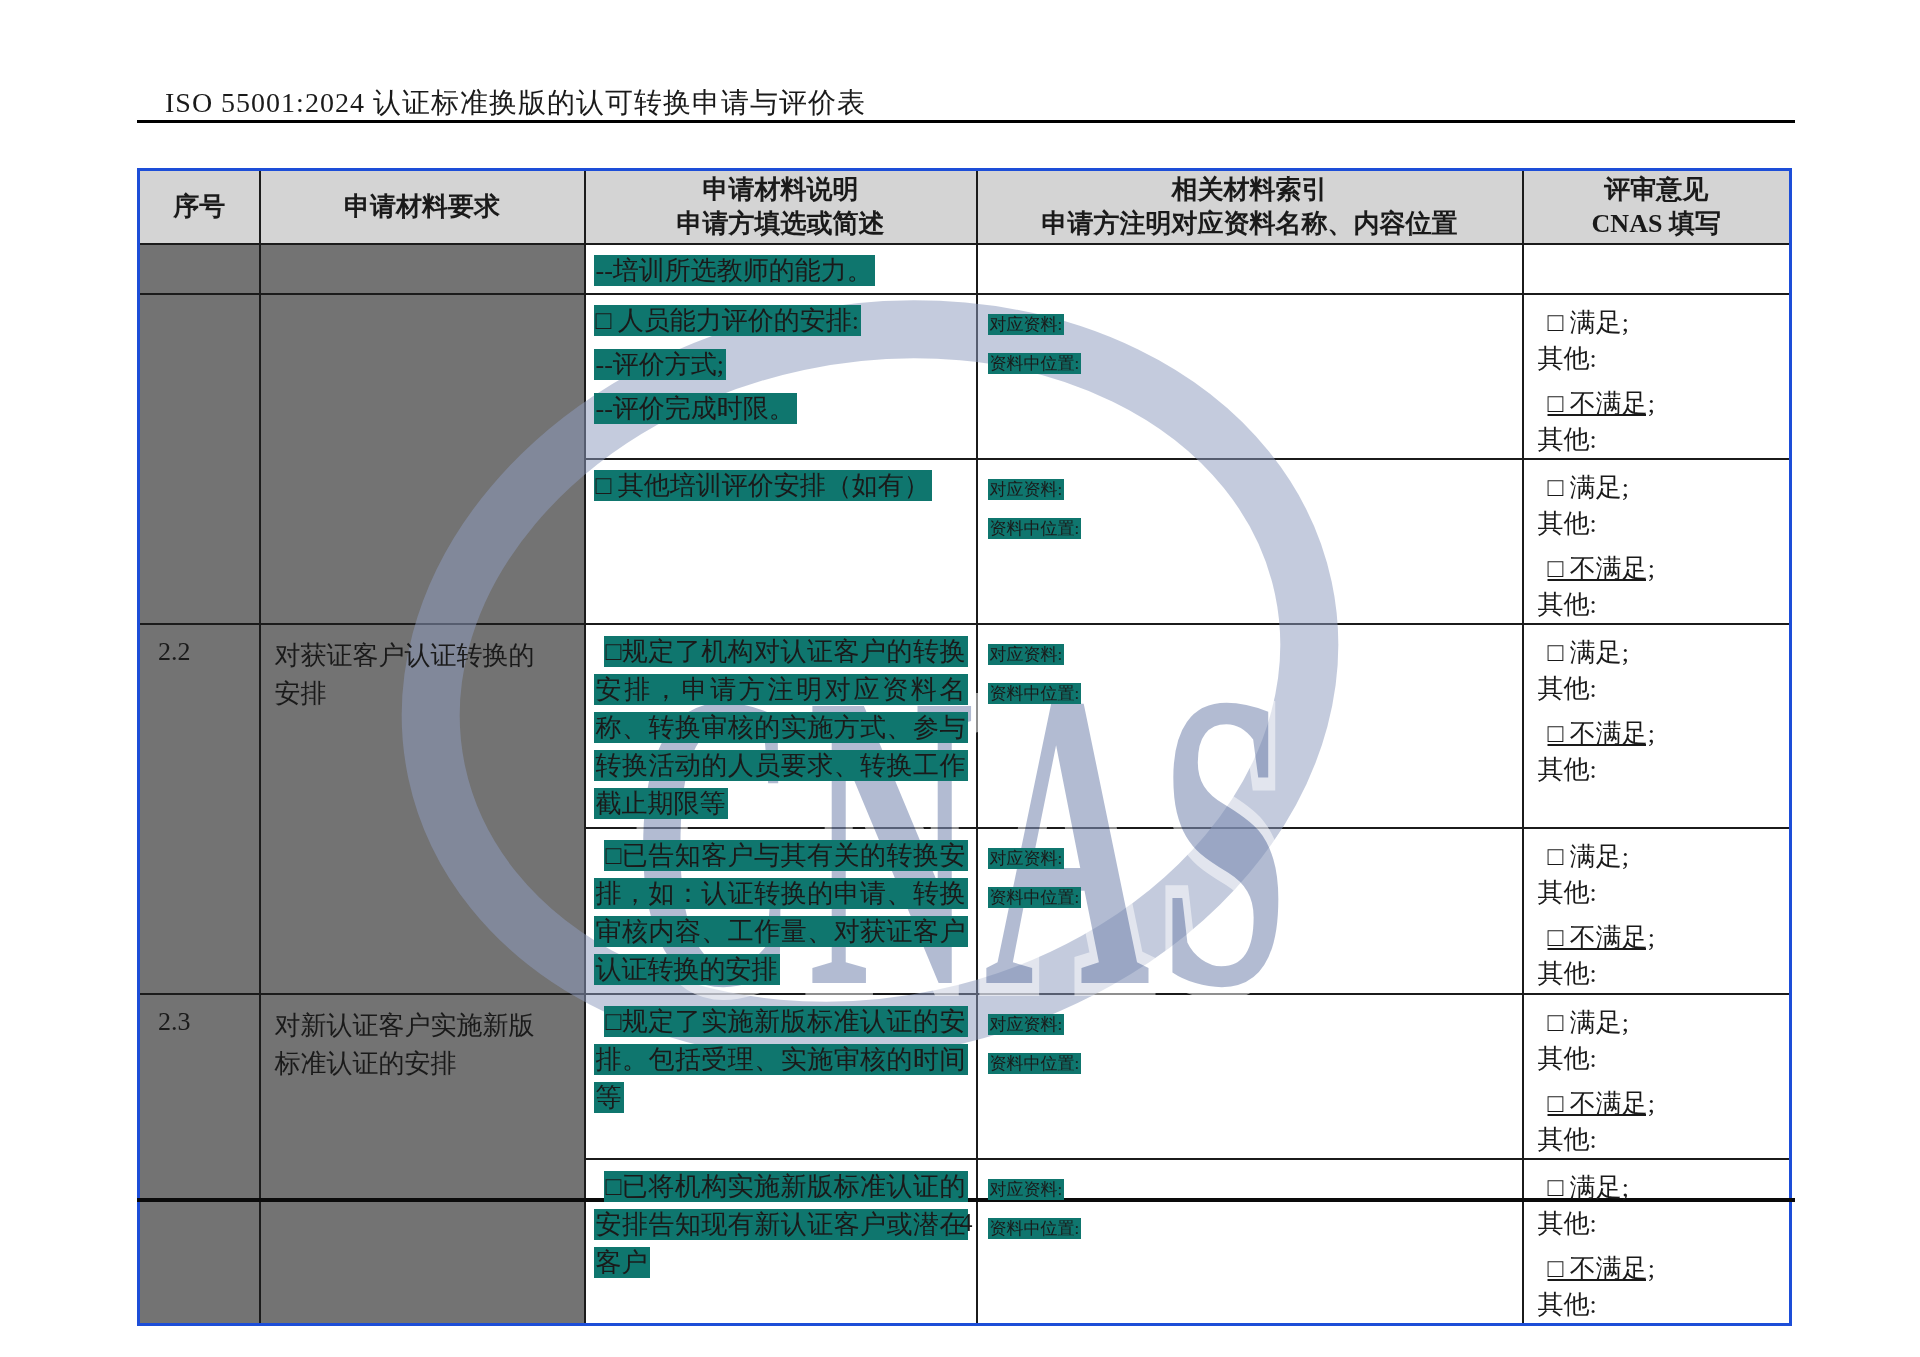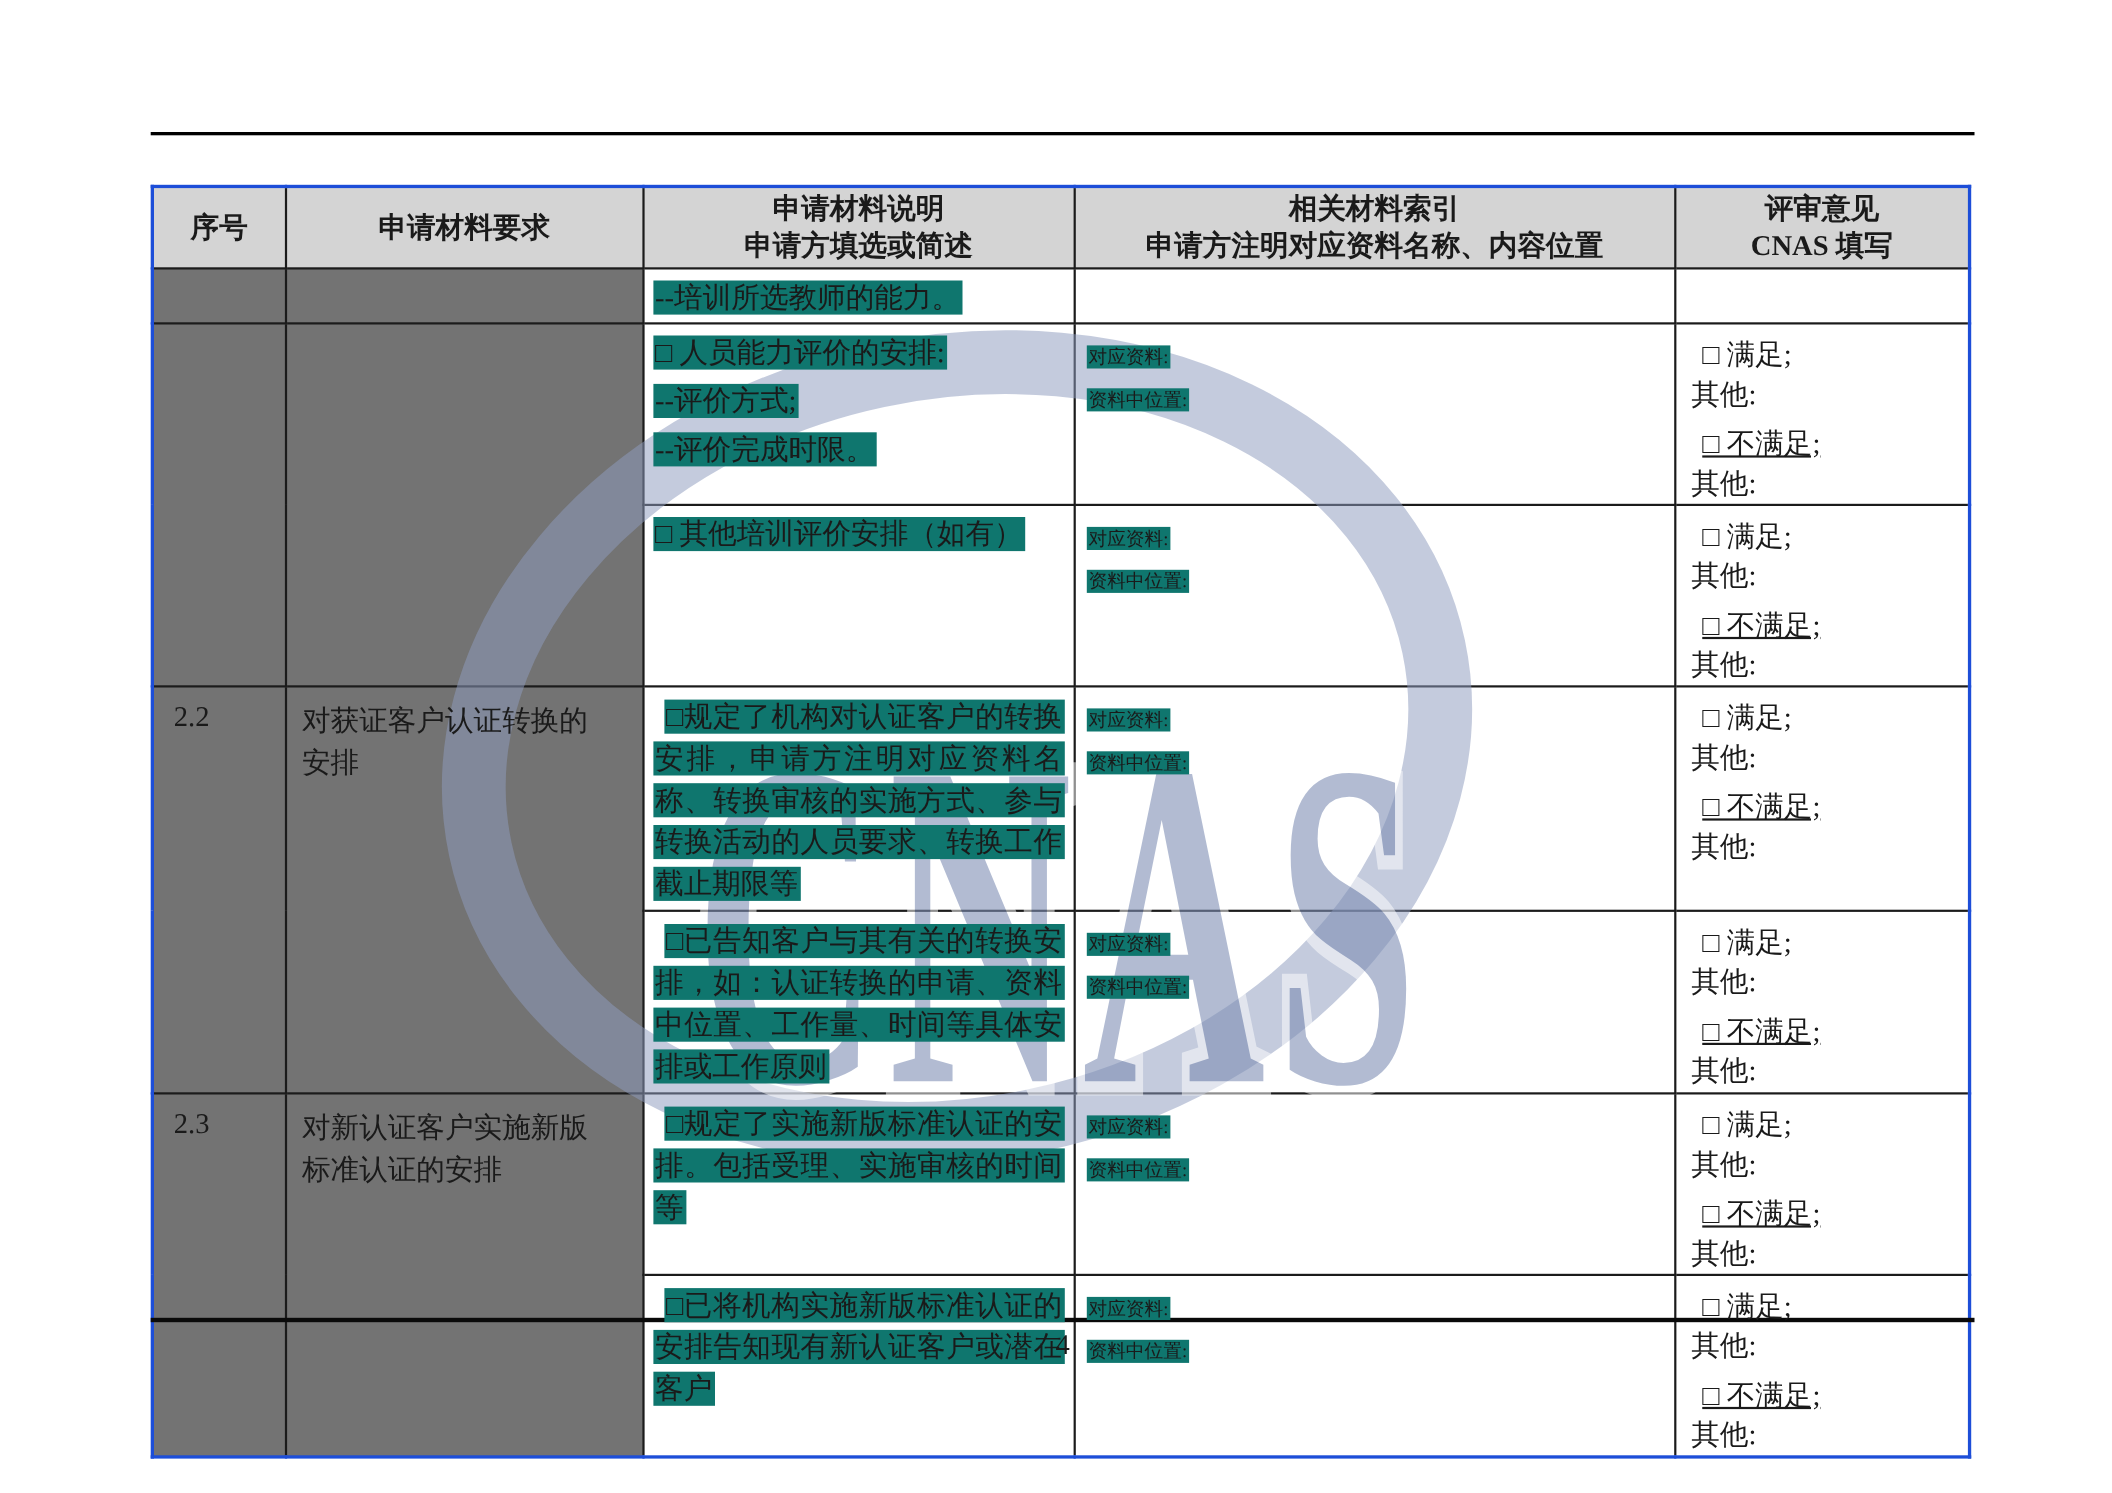--- a/index.html
+++ b/index.html
@@ -67,20 +67,21 @@
 
   
   .footer-rule { position:absolute; left:137px; top:1198px; width:1658px; height:4px; background:#0a0a0a; }
   .page-number { position:absolute; left:137px; top:1208px; width:1658px; text-align:center; font-size:26px; z-index:4; }
 </style>
 </head>
 <body>
 
 <div class="page">
 
+  <div class="doc-title">ISO 55001:2024 认证标准换版的认可转换申请与评价表</div>
   <div class="title-rule"></div>
 
   <table class="grid">
     <colgroup>
       <col style="width:121px">
         <col style="width:325px">
         <col style="width:392px">
       <col style="width:546px">
         <col style="width:268px">
     </colgroup>
@@ -191,21 +192,21 @@
           <div class="rl">其他:</div>
           <div class="rl ind gap">□ 不满足;</div>
           <div class="rl">其他:</div>
         </div>
       </td>
     </tr>
 
     <tr class="r22b">
       <td class="c3">
         <div class="ct">
-              <div class="para"><span class="wbg">□已告知客户与其有关的转换安排，如：认证转换的申请、资料中位置、工作量、时间等具体安排或工作原则</span></div>
+              <div class="para"><span class="wbg">□已告知客户与其有关的转换安排，如：认证转换的申请、转换审核内容、工作量、对获证客户认证转换的安排</span></div>
             </div>
       </td>
       <td class="c4">
         <div class="ct">
           <div class="il"><span class="wbg">对应资料:</span></div>
           <div class="il"><span class="wbg">资料中位置:</span></div>
         </div>
       </td>
       <td class="c5">
         <div class="ct">

